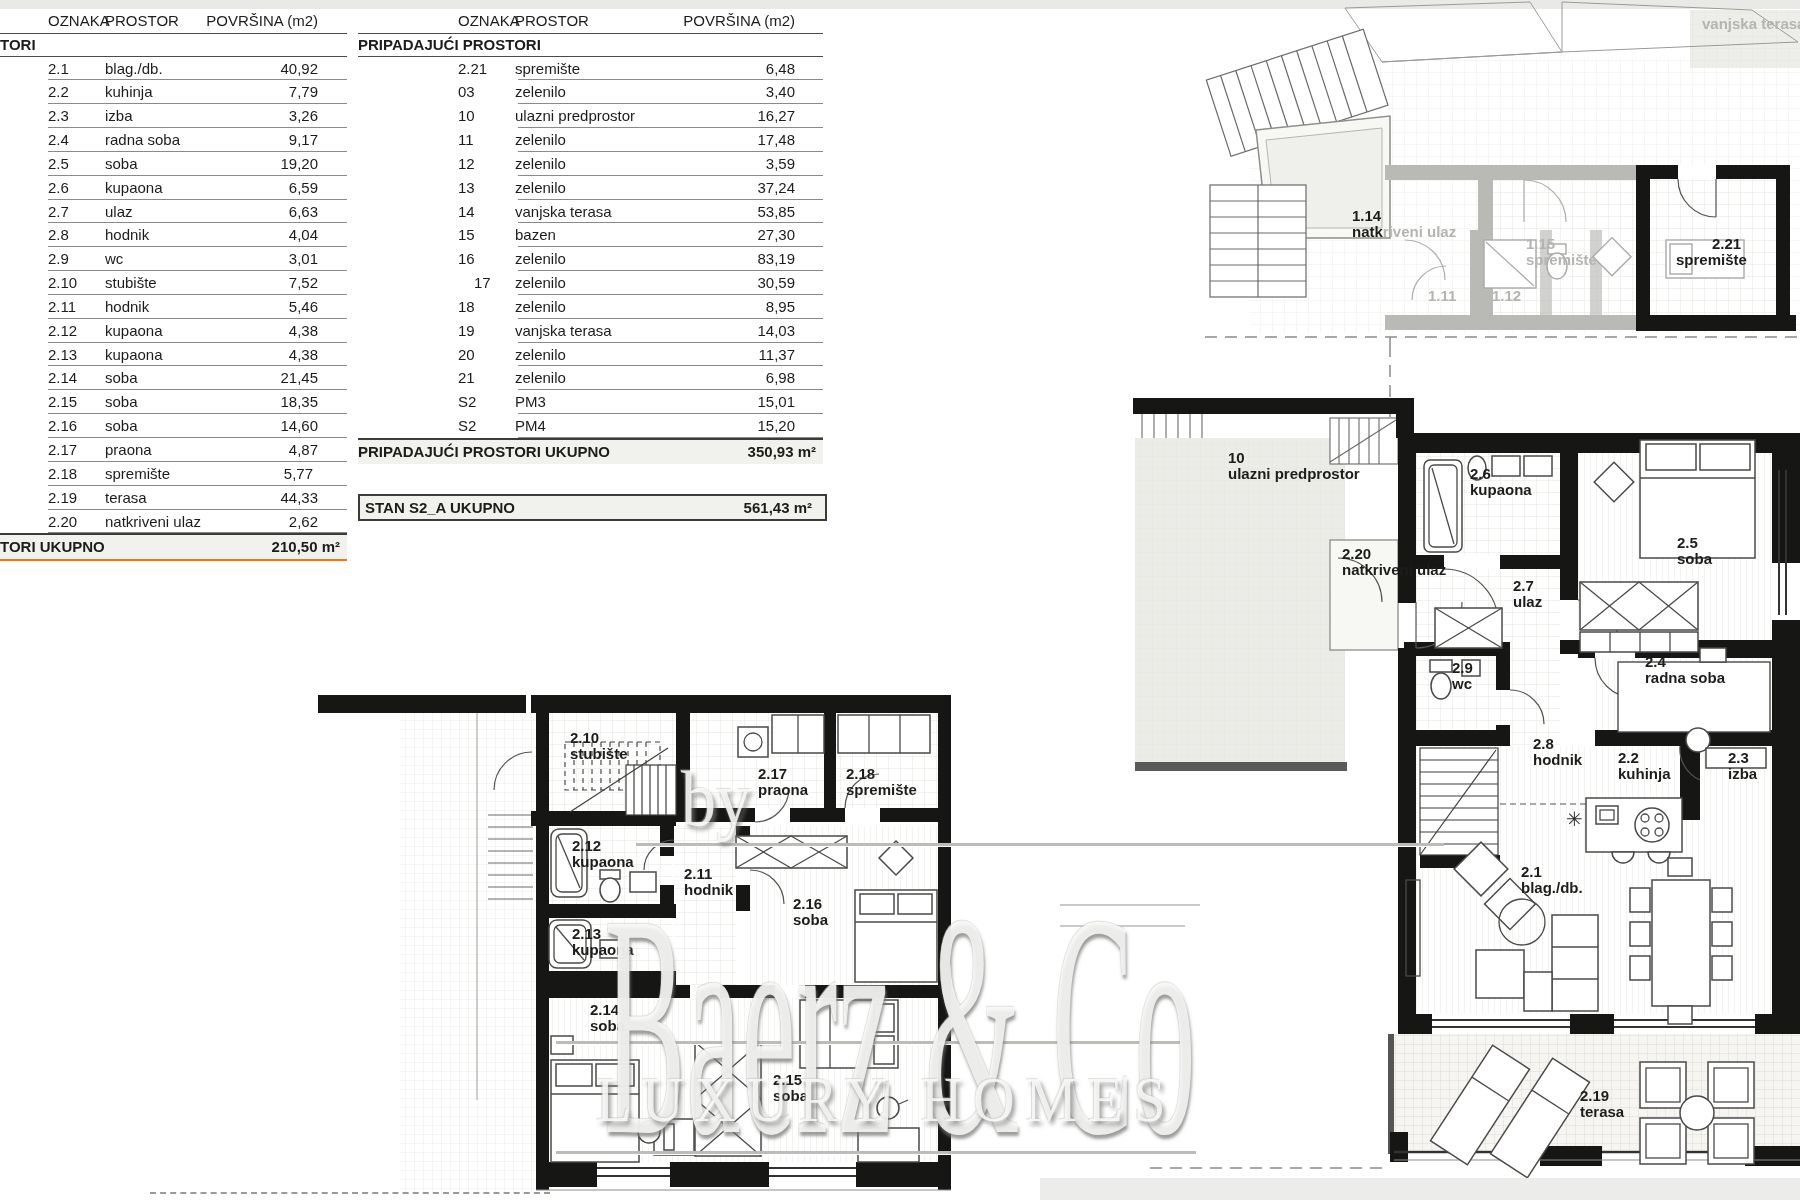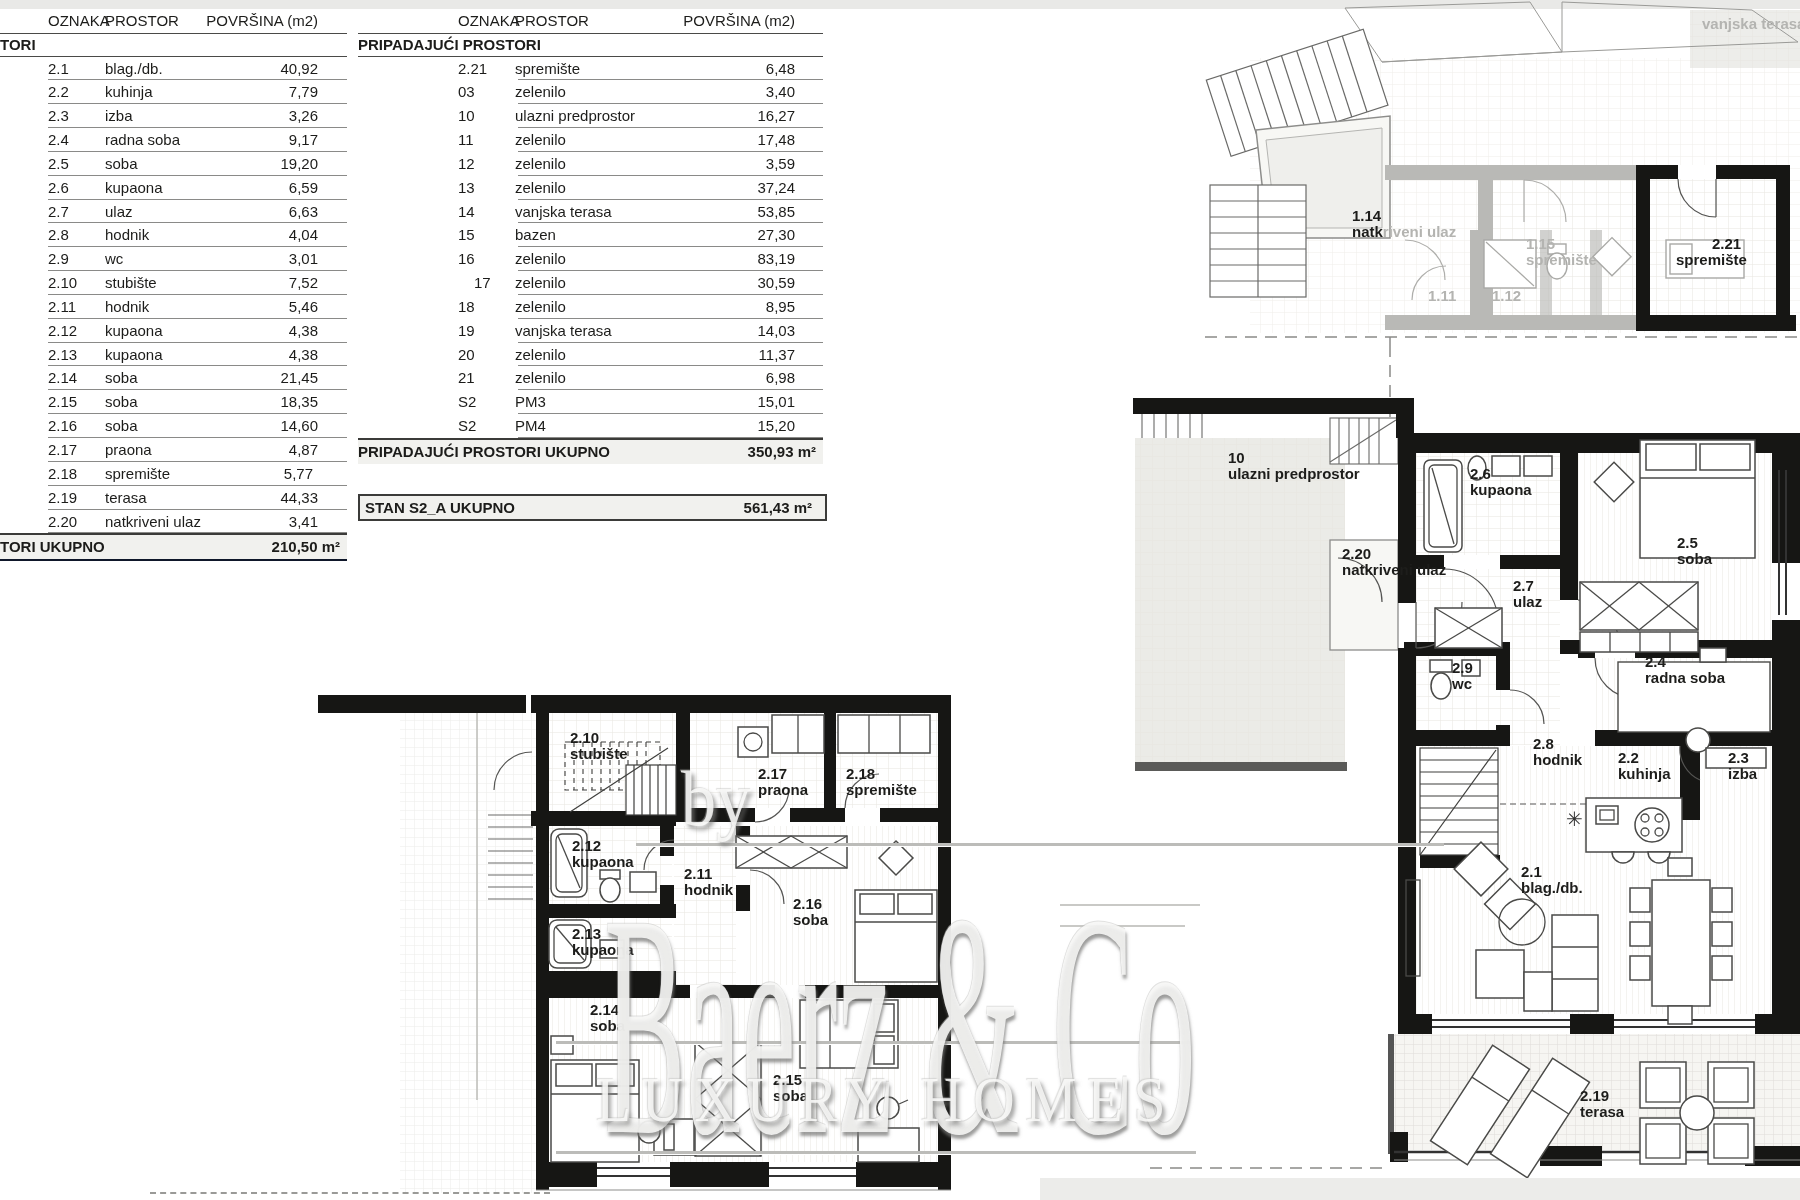--- a/index.html
+++ b/index.html
@@ -7,21 +7,21 @@
          font-family:"Liberation Sans",sans-serif;color:#1c1c1a;}
   #topstrip{position:absolute;left:0;top:0;width:1800px;height:9px;background:#e9e9e7;}
   
   .ptable{position:absolute;font-size:15px;line-height:23.85px;}
   .t-head{position:absolute;height:24px;border-bottom:1px solid #4a4a48;width:100%;}
   .t-sec{position:absolute;height:23px;border-bottom:1px solid #4a4a48;width:100%;font-weight:bold;}
   .t-rows{position:absolute;width:100%;}
   .t-row{position:relative;height:23.85px;}
   .t-row .rl{position:absolute;left:0;right:0;bottom:0;border-bottom:1px solid #8a8a88;}
   .cell{position:absolute;white-space:nowrap;}
-  .t-total{position:absolute;font-weight:bold;background:#f1f1ee;border-top:2px solid #3b3b39;border-bottom:2px solid #0f172a;width:100%;height:24px;}
+  .t-total{position:absolute;font-weight:bold;background:#f1f1ee;border-top:2px solid #3b3b39;border-bottom:2px solid #f97316;width:100%;height:24px;}
   .t-box{position:absolute;font-weight:bold;background:#f1f1ee;border:2px solid #3b3b39;width:100%;height:23px;margin-top:32px;}
   
   #labels{position:absolute;left:0;top:0;width:1800px;height:1200px;pointer-events:none;z-index:5;}
   .plab{position:absolute;font-weight:bold;font-size:15px;line-height:16px;color:#1d1d1b;white-space:nowrap;}
   .plab .ln{display:block;}
   .plab.gray{color:#b4b4b1;}
   .plab .gpart{color:#b4b4b1;}
   
   svg{position:absolute;}
   .wall{fill:#161614;stroke:none;}
@@ -170,21 +170,21 @@
         </div>
         <div class="t-row">
           <span class="cell" style="left:48px">2.19</span>
           <span class="cell" style="left:105px">terasa</span>
           <span class="cell" style="right:29px">44,33</span>
           <span class="rl" style="left:48px;right:0px"></span>
         </div>
         <div class="t-row">
           <span class="cell" style="left:48px">2.20</span>
           <span class="cell" style="left:105px">natkriveni ulaz</span>
-          <span class="cell" style="right:29px">3,41</span>
+          <span class="cell" style="right:29px">2,62</span>
           <span class="rl" style="left:48px;right:0px"></span>
         </div>
       </div>
     <div class="t-total" style="top:524px;">
       <span class="cell" style="left:0px;">TORI UKUPNO</span>
       <span class="cell" style="right:7px;">210,50 m²</span>
     </div>
   </div>
 
   <div class="ptable" id="table-right" style="left:358px;top:9px;width:465px;height:490px;">

